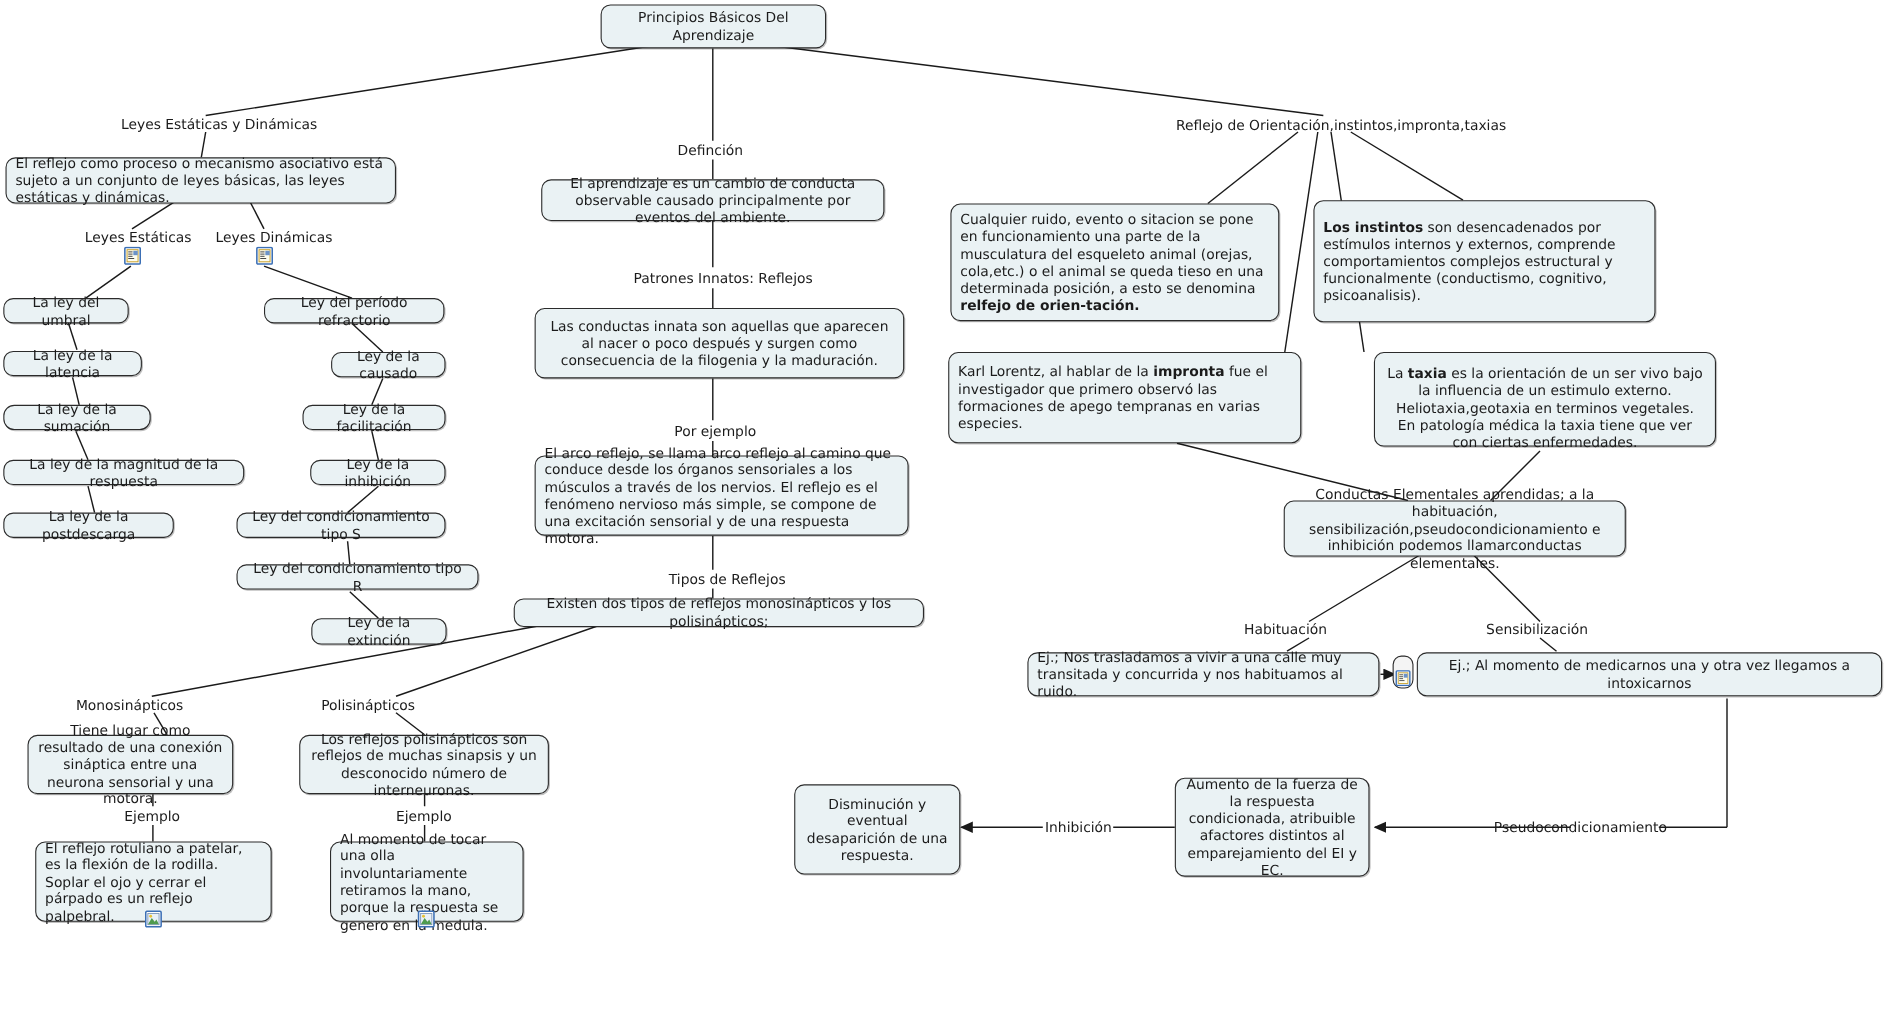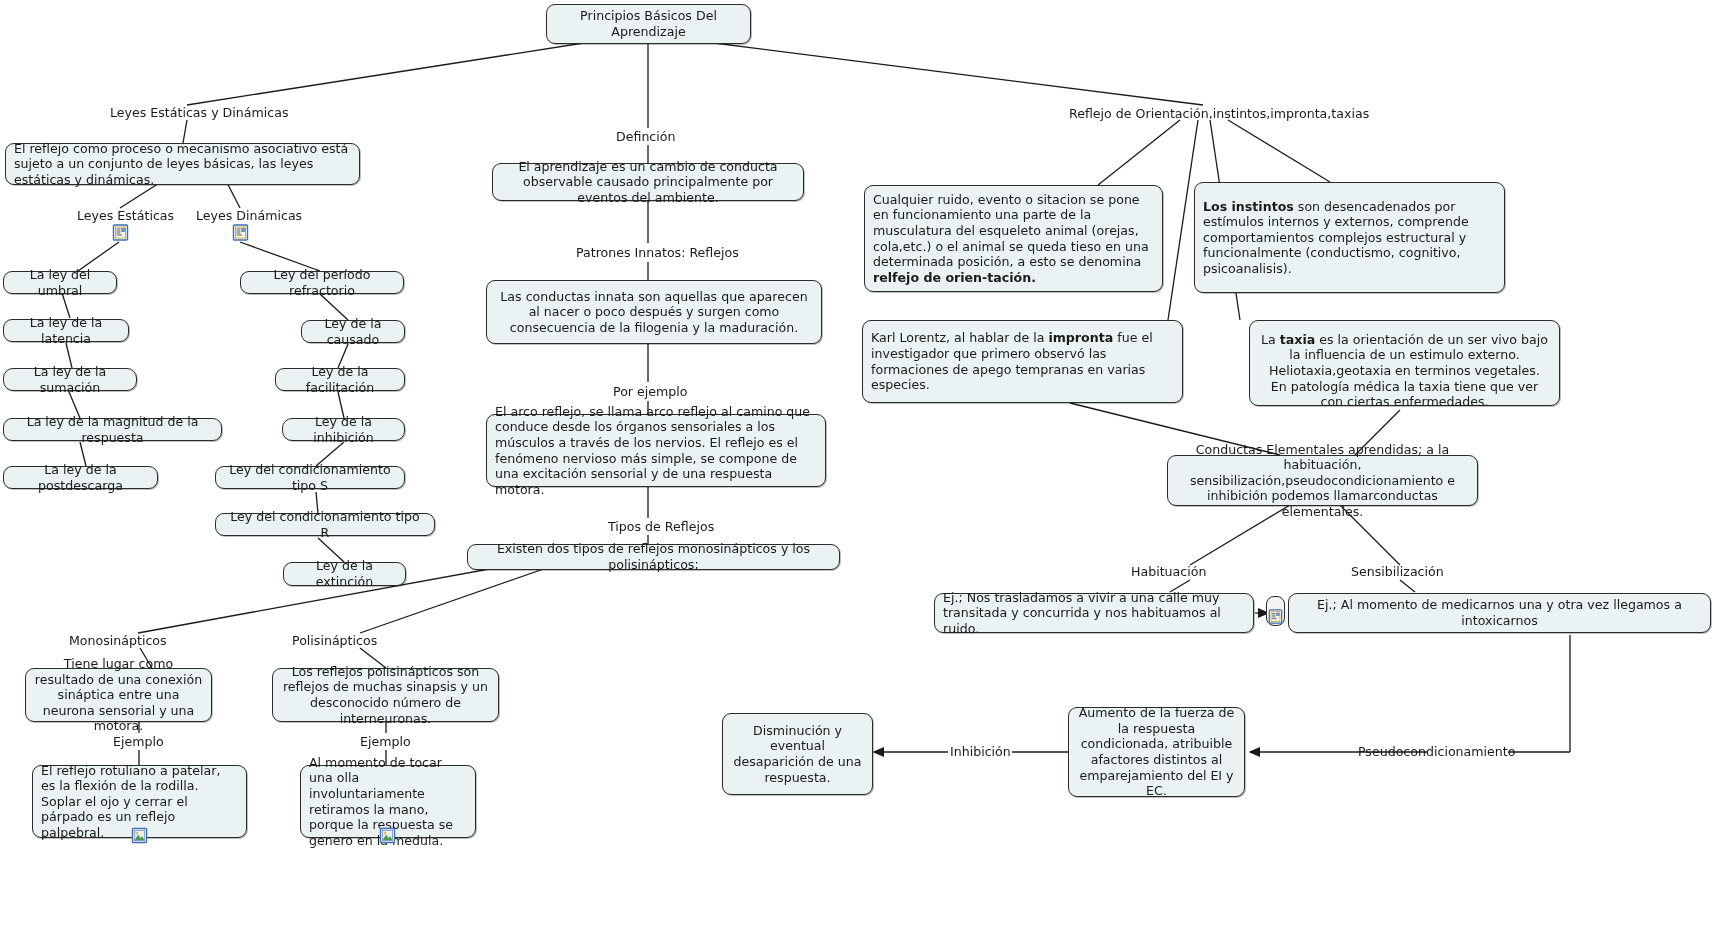--- a/index.html
+++ b/index.html
@@ -213,21 +213,21 @@
 
   <div class="node ta-center" style="left:240px; top:271px; width:164px; height:23px;">
     <span>Ley del período refractorio</span>
   </div>
   <div class="node ta-center" style="left:301px; top:320px; width:104px; height:23px;">
     <span>Ley de la causado</span>
   </div>
   <div class="node ta-center" style="left:275px; top:368px; width:130px; height:23px;">
     <span>Ley de la facilitación</span>
   </div>
-  <div class="node ta-center" style="left:282px; top:418px; width:123px; height:23px;border-radius:10px;">
+  <div class="node ta-center" style="left:282px; top:418px; width:123px; height:23px;">
     <span>Ley de la inhibición</span>
   </div>
   <div class="node ta-center" style="left:215px; top:466px; width:190px; height:23px;">
     <span>Ley del condicionamiento tipo S</span>
   </div>
   <div class="node ta-center" style="left:215px; top:513px; width:220px; height:23px;">
     <span>Ley del condicionamiento tipo R</span>
   </div>
   <div class="node ta-center" style="left:283px; top:562px; width:123px; height:24px;">
     <span>Ley de la extinción</span>

